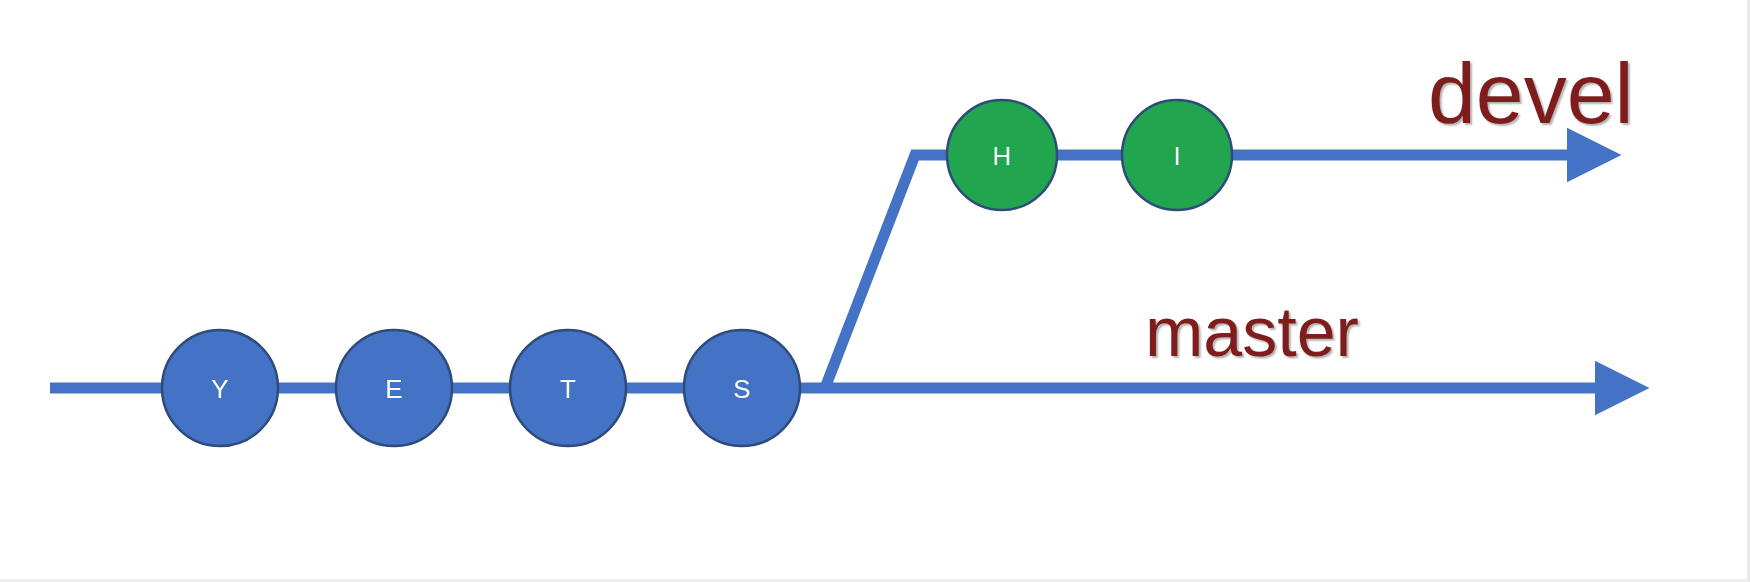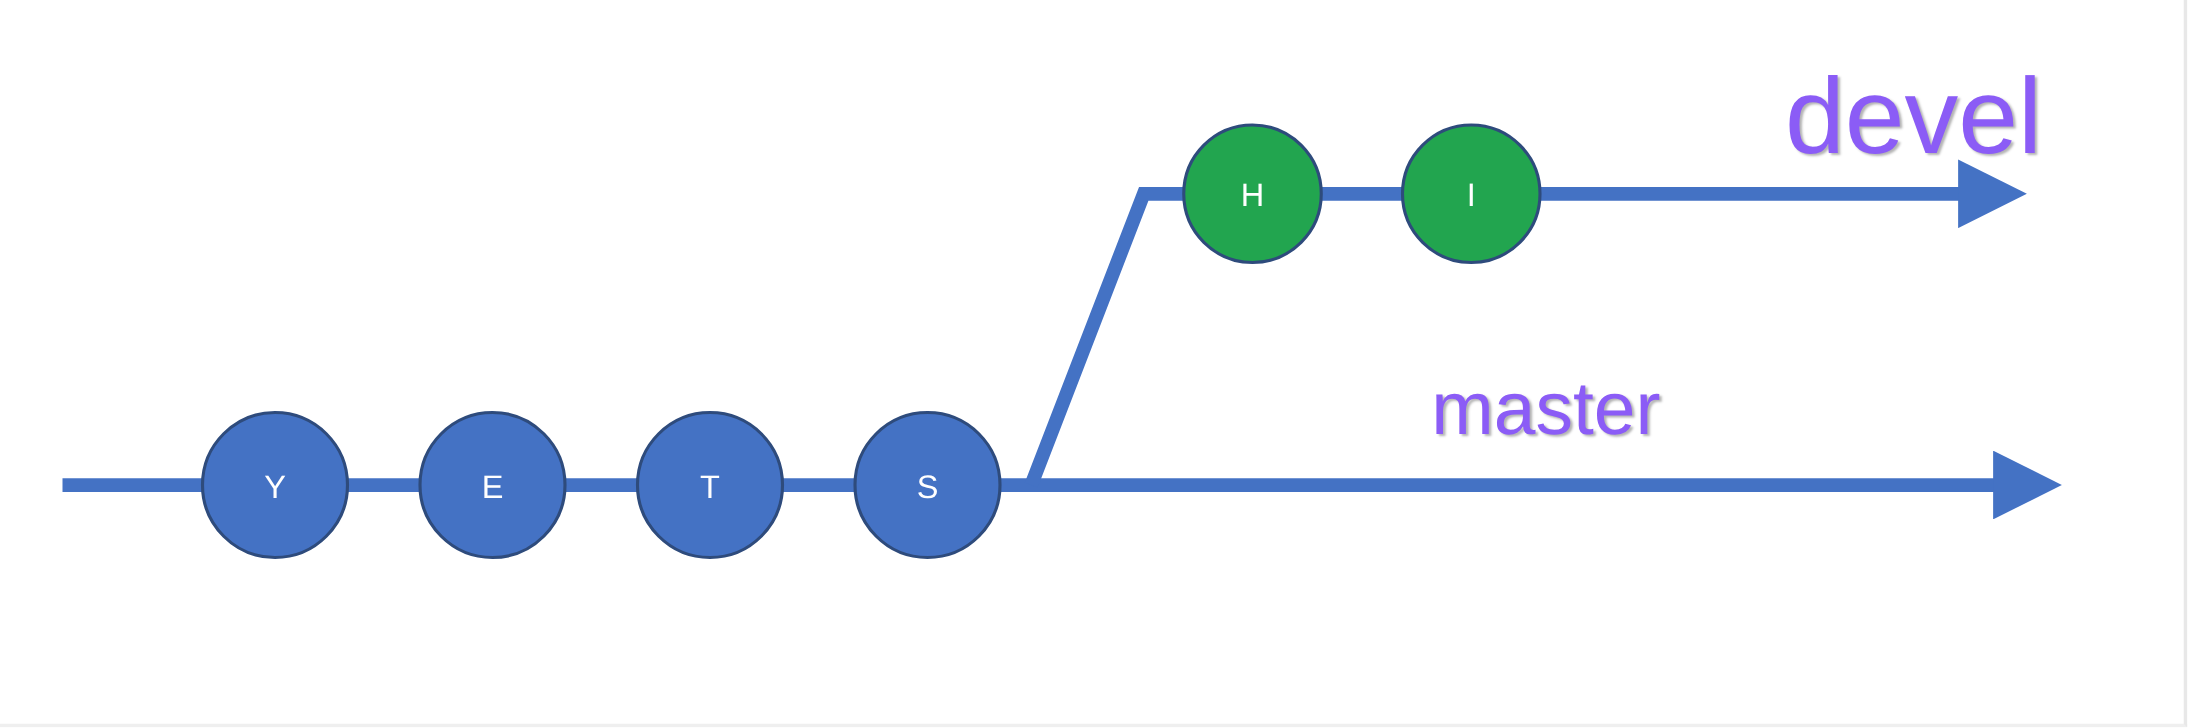--- a/index.html
+++ b/index.html
@@ -30,36 +30,36 @@
   svg.diagram {
     position: absolute;
     left: 0;
     top: 0;
     width: 1750px;
     height: 582px;
     display: block;
   }
   .branch-label {
     position: absolute;
-    color: #8b5cf6;
+    color: #7f1d1d;
     font-family: "Liberation Sans", sans-serif;
     font-weight: 400;
     white-space: nowrap;
     line-height: 1;
     text-shadow: 2px 2px 2px rgba(0,0,0,0.30);
   }
   #label-devel {
     left: 1428px;
     top: 50px;
     font-size: 86px;
   }
   #label-master {
     left: 1145px;
     top: 297px;
-    font-size: 60px;
+    font-size: 70px;
   }
   .node-text {
     font-family: "Liberation Sans", sans-serif;
     fill: #ffffff;
     text-anchor: middle;
     dominant-baseline: central;
   }
 </style>
 </head>
 <body>

